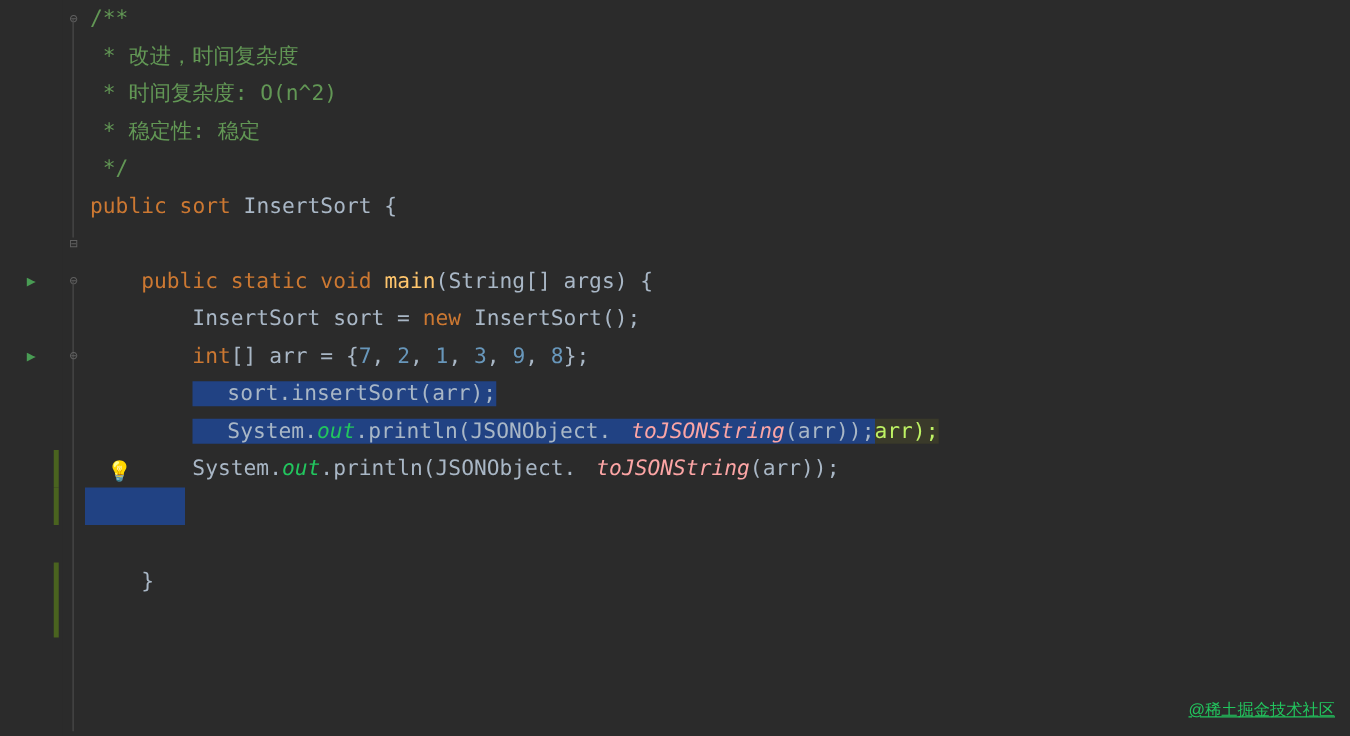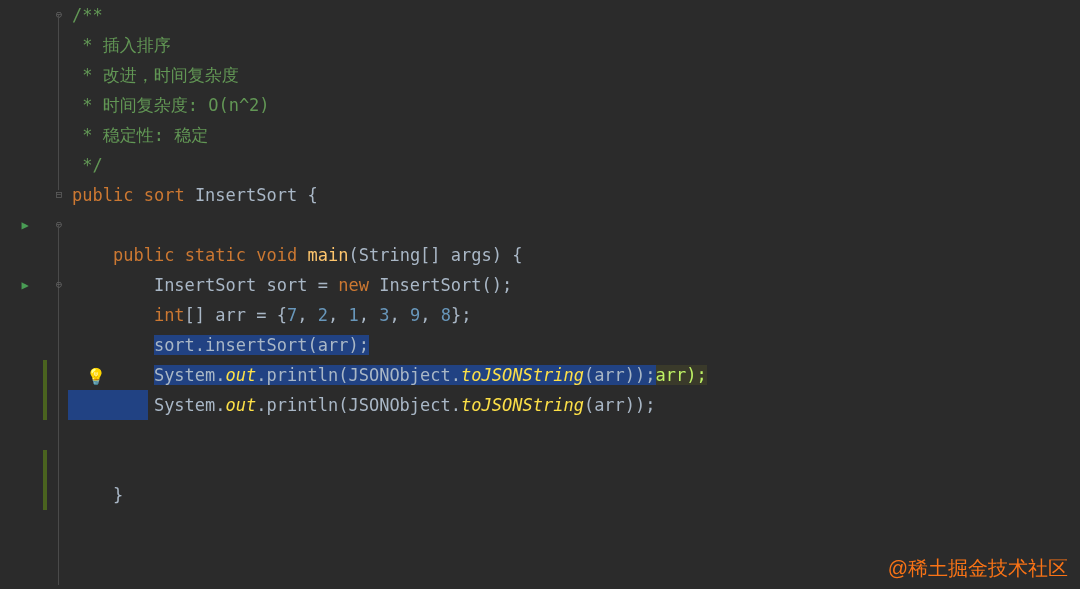--- a/index.html
+++ b/index.html
@@ -65,27 +65,28 @@
     }
     .code-line {
       height: 30px;
       white-space: pre;
       position: relative;
       padding-left: 4px;
     }
     .comment { color: #629755; font-style: normal; }
     .keyword { color: #cc7832; }
     .number { color: #6897bb; }
-    .field-static { color: #fde047; font-style: italic; }
-    .method-static { color: #fde047; font-style: italic; }
+    .field-static { color: #22c55e; font-style: italic; }
+    .method-static { color: #fca5a5; font-style: italic; margin-left: 16px; }
     .classname { color: #a9b7c6; }
     .ident { color: #a9b7c6; }
     .plain { color: #a9b7c6; }
     .hl-selection {
       background: #214283;
+      padding-left: 28px;
     }
     .hl-line {
       position: absolute;
       left: 0;
       right: 0;
       height: 30px;
       background: #214283;
       z-index: 0;
     }
     .code-content { position: relative; z-index: 1; }
@@ -100,24 +101,25 @@
       color: #499c54;
       font-size: 12px;
     }
     .bulb-icon {
       font-size: 16px;
     }
     .watermark {
       position: absolute;
       right: 12px;
       bottom: 6px;
-      color: #f97316;
-      font-size: 20px;
+      color: #22c55e;
+      font-size: 13px;
       font-family: sans-serif;
       z-index: 10;
+      text-decoration: underline;
     }
     .extra-del {
       background: #3a3a2a;
       color: #bef264;
     }
   </style>
 </head>
 <body>
 
 <div class="editor">
@@ -143,21 +145,20 @@
     <div class="vert-line" style="top:225px;height:360px"></div>
     <div class="fold-icon" style="top:270px">⊖</div>
   </div>
 
   <div class="code-area">
     <div style="position:absolute;left:18px;top:362px;font-size:16px;z-index:5"><span class="bulb-icon">💡</span></div>
 
     <div class="hl-line" style="top:390px;left:0;width:80px"></div>
 
     <div class="code-line"><span class="code-content"><span class="comment">/**</span></span></div>
-    <div class="code-line"><span class="code-content"><span class="comment"> * 插入排序</span></span></div>
     <div class="code-line"><span class="code-content"><span class="comment"> * 改进，时间复杂度</span></span></div>
     <div class="code-line"><span class="code-content"><span class="comment"> * 时间复杂度: O(n^2)</span></span></div>
     <div class="code-line"><span class="code-content"><span class="comment"> * 稳定性: 稳定</span></span></div>
     <div class="code-line"><span class="code-content"><span class="comment"> */</span></span></div>
 
     <div class="code-line"><span class="code-content"><span class="keyword">public</span><span class="plain"> </span><span class="keyword">sort</span><span class="plain"> </span><span class="classname">InsertSort</span><span class="plain"> {</span></span></div>
 
     <div class="code-line"><span class="code-content"></span></div>
 
     <div class="code-line"><span class="code-content">    <span class="keyword">public</span><span class="plain"> </span><span class="keyword">static</span><span class="plain"> </span><span class="keyword">void</span><span class="plain"> </span><span class="ident" style="color:#ffc66d">main</span><span class="plain">(</span><span class="ident">String[] </span><span class="ident">args</span><span class="plain">) {</span></span></div>

